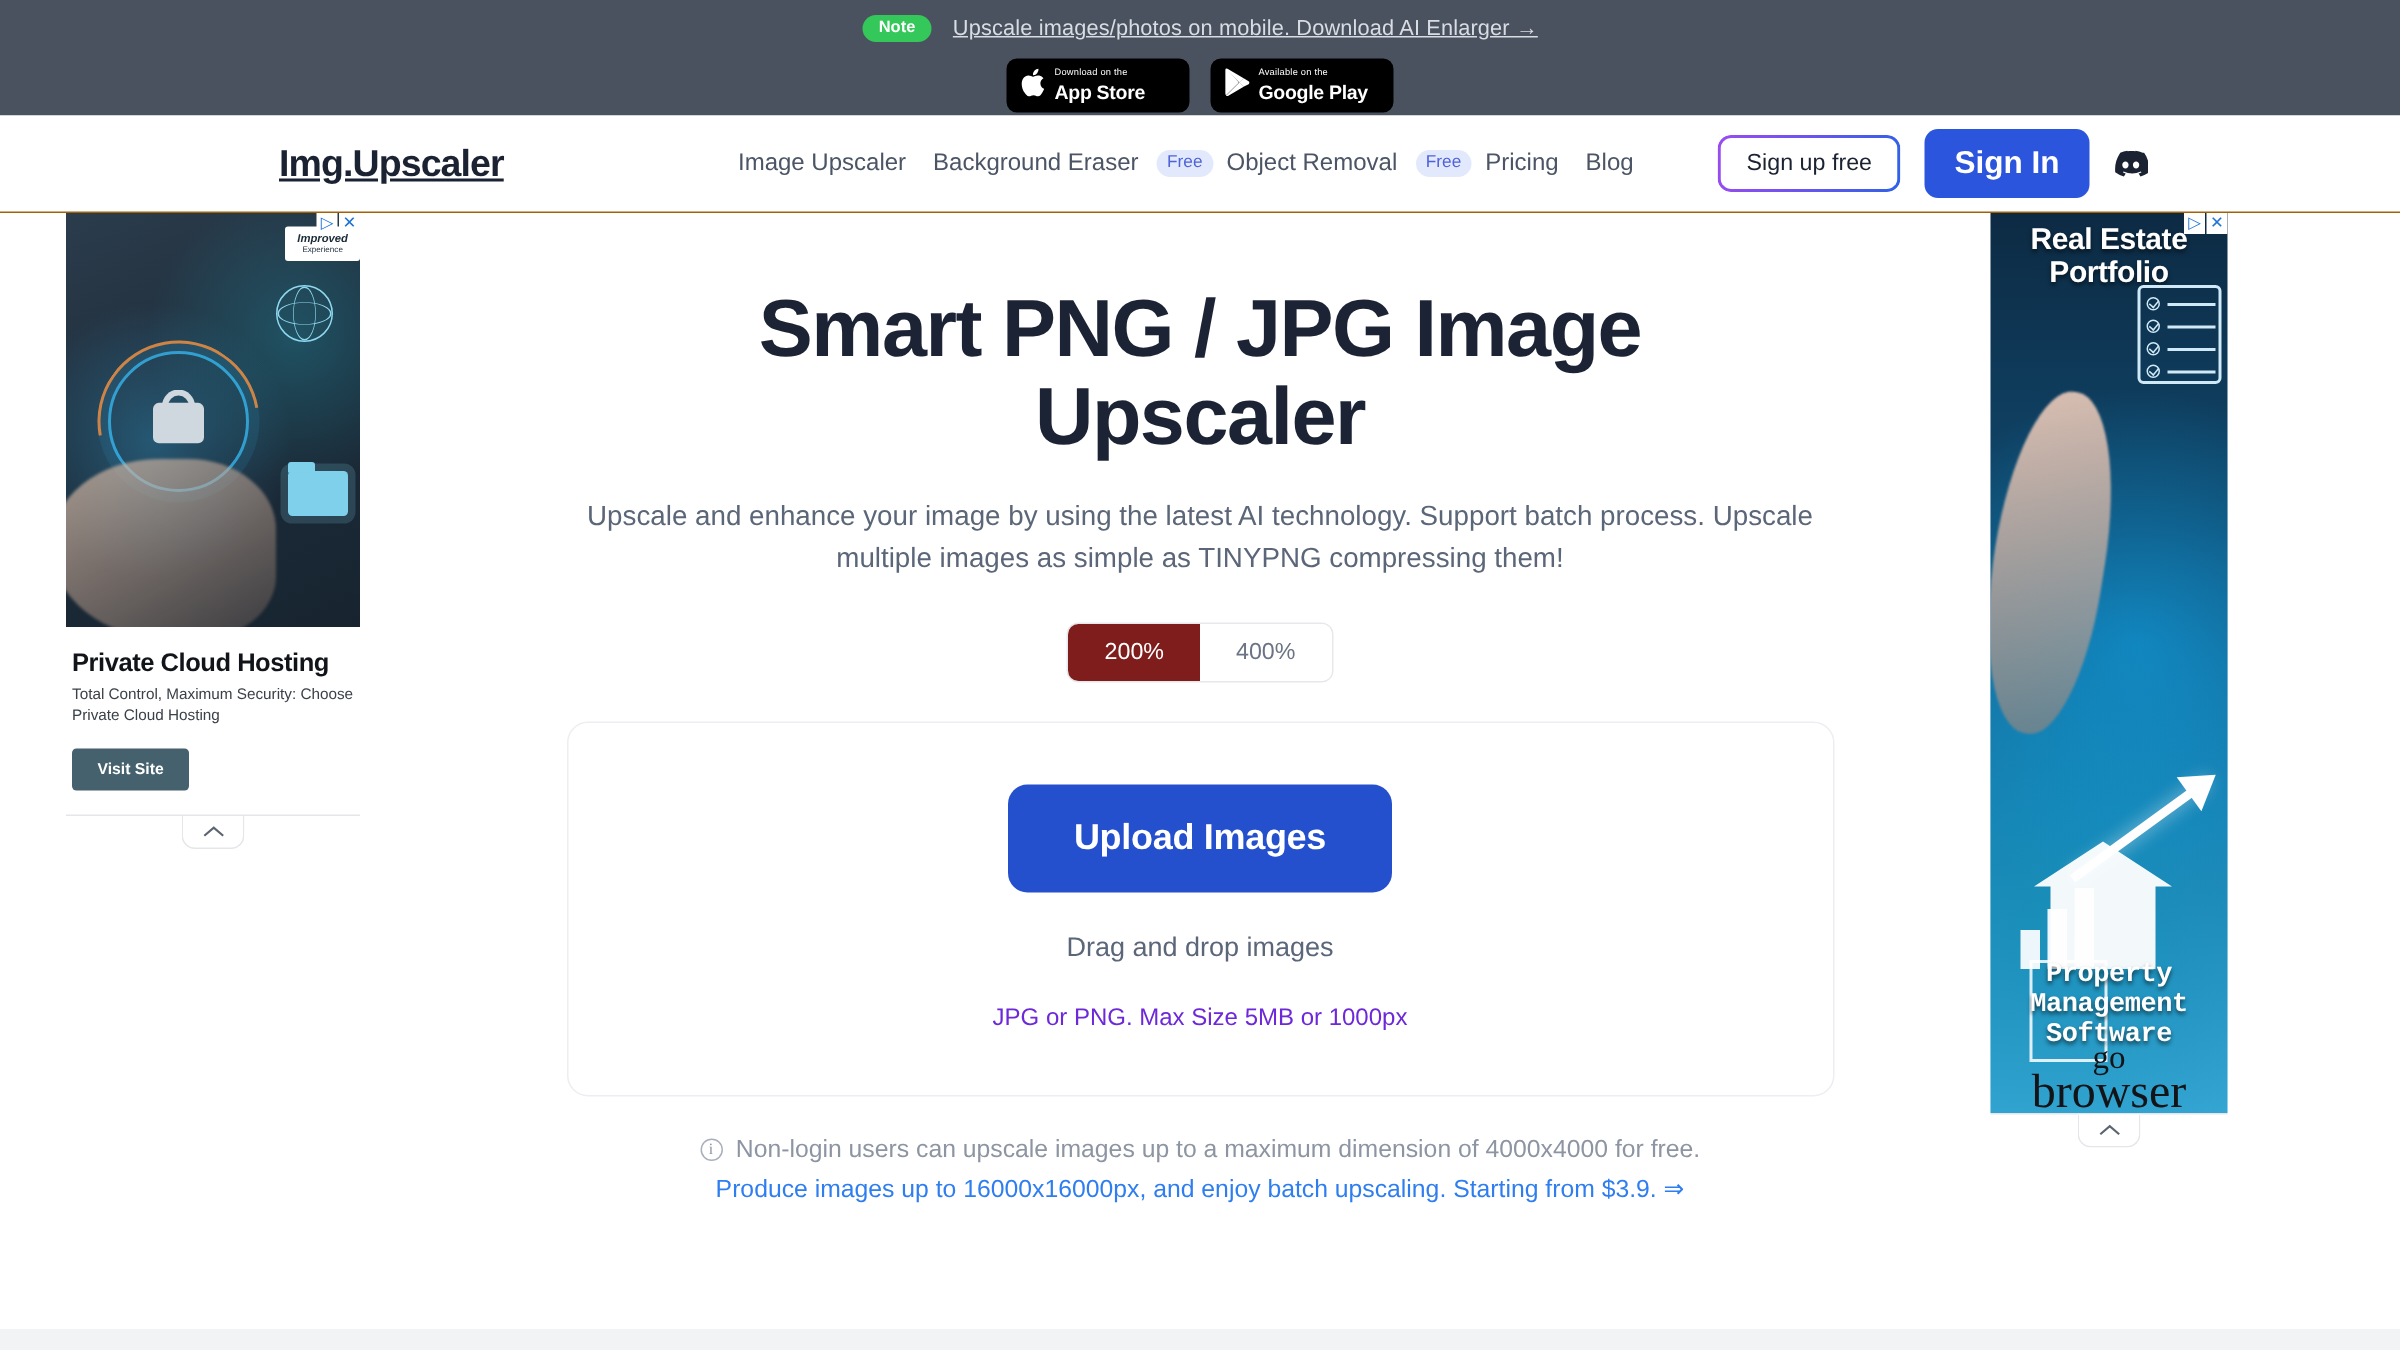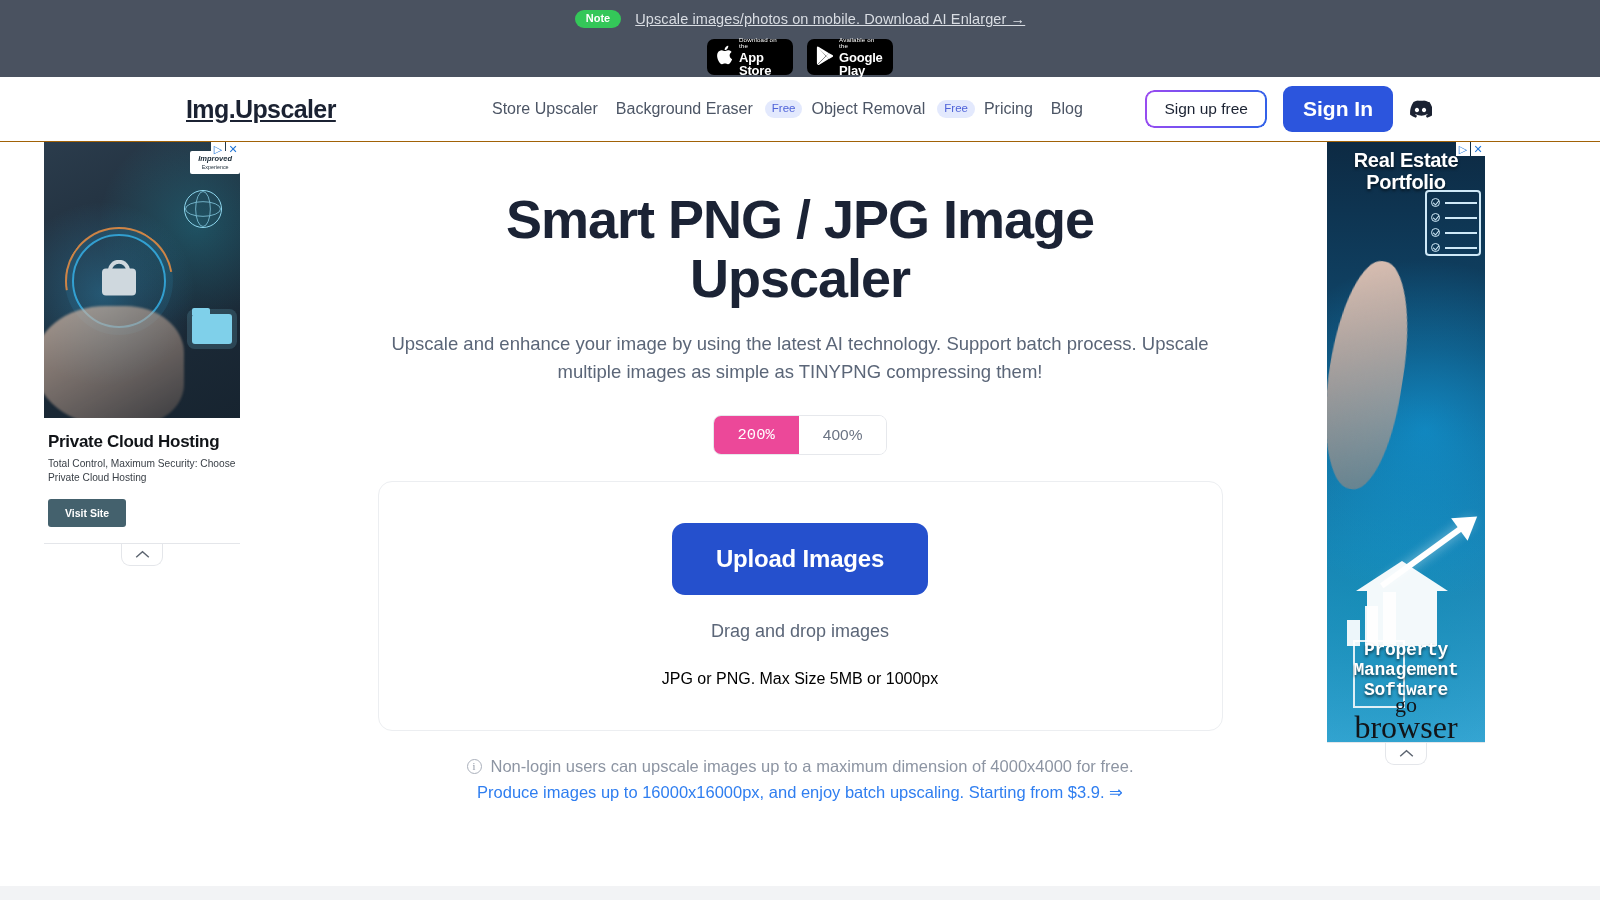--- a/index.html
+++ b/index.html
@@ -42,21 +42,21 @@
   }
   .store-row {
     display: flex;
     gap: 14px;
     margin-top: 7px;
   }
   .store-btn {
     background: #000000;
     border-radius: 7px;
     height: 36px;
-    width: 86px;
+    width: 122px;
     display: flex;
     align-items: center;
     gap: 6px;
     padding: 0 9px;
     color: #ffffff;
     text-decoration: none;
   }
   .store-btn svg { flex: 0 0 auto; }
   .store-txt { display: flex; flex-direction: column; line-height: 1; }
   .store-small { font-size: 6.2px; letter-spacing: .15px; }
@@ -188,21 +188,21 @@
   }
   .scale-opt {
     font-size: 15.5px;
     padding: 10px 24px;
     color: #6b7484;
     background: #ffffff;
     border: none;
     cursor: pointer;
     font-family: inherit;
   }
-  .scale-opt.active { background: #ec4899; color: #ffffff; font-family: Liberation Mono, monospace; }
+  .scale-opt.active { background: #7f1d1d; color: #ffffff; }
 
   .dropzone {
     margin-top: 26px;
     width: 845px;
     height: 250px;
     border: 1px solid #eceef1;
     border-radius: 14px;
     display: flex;
     flex-direction: column;
     align-items: center;
@@ -215,21 +215,21 @@
     font-size: 24px;
     font-weight: 700;
     border: none;
     border-radius: 13px;
     padding: 22px 44px;
     cursor: pointer;
     font-family: inherit;
     letter-spacing: -.2px;
   }
   .drag-text { margin-top: 26px; font-size: 18px; color: #5b6678; }
-  .hint-text { margin-top: 28px; font-size: 16px; color: #000000; }
+  .hint-text { margin-top: 28px; font-size: 16px; color: #6d28d9; }
 
   .notes {
     margin-top: 26px;
     display: flex;
     flex-direction: column;
     align-items: center;
     gap: 7px;
   }
   .note-line {
     display: flex; align-items: center; gap: 9px;
@@ -487,21 +487,21 @@
       </span>
     </a>
   </div>
 </div>
 
 <div class="header">
   <a class="logo" href="#">Img.Upscaler</a>
 
   <nav class="nav">
     <span class="nav-item">
-      <a class="nav-link" href="#">Store Upscaler</a>
+      <a class="nav-link" href="#">Image Upscaler</a>
     </span>
     <span class="nav-item">
       <a class="nav-link" href="#">Background Eraser</a>
       <span class="free-badge">Free</span>
     </span>
     <span class="nav-item">
       <a class="nav-link" href="#">Object Removal</a>
       <span class="free-badge">Free</span>
     </span>
     <span class="nav-item">

